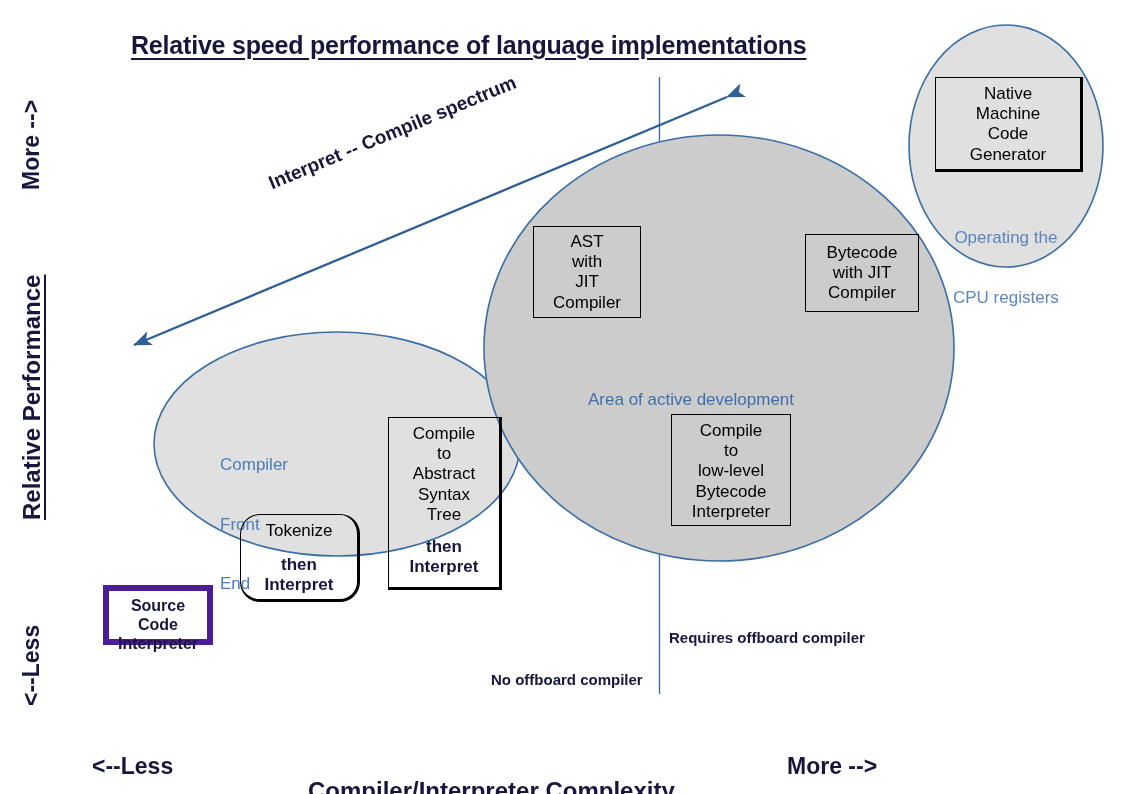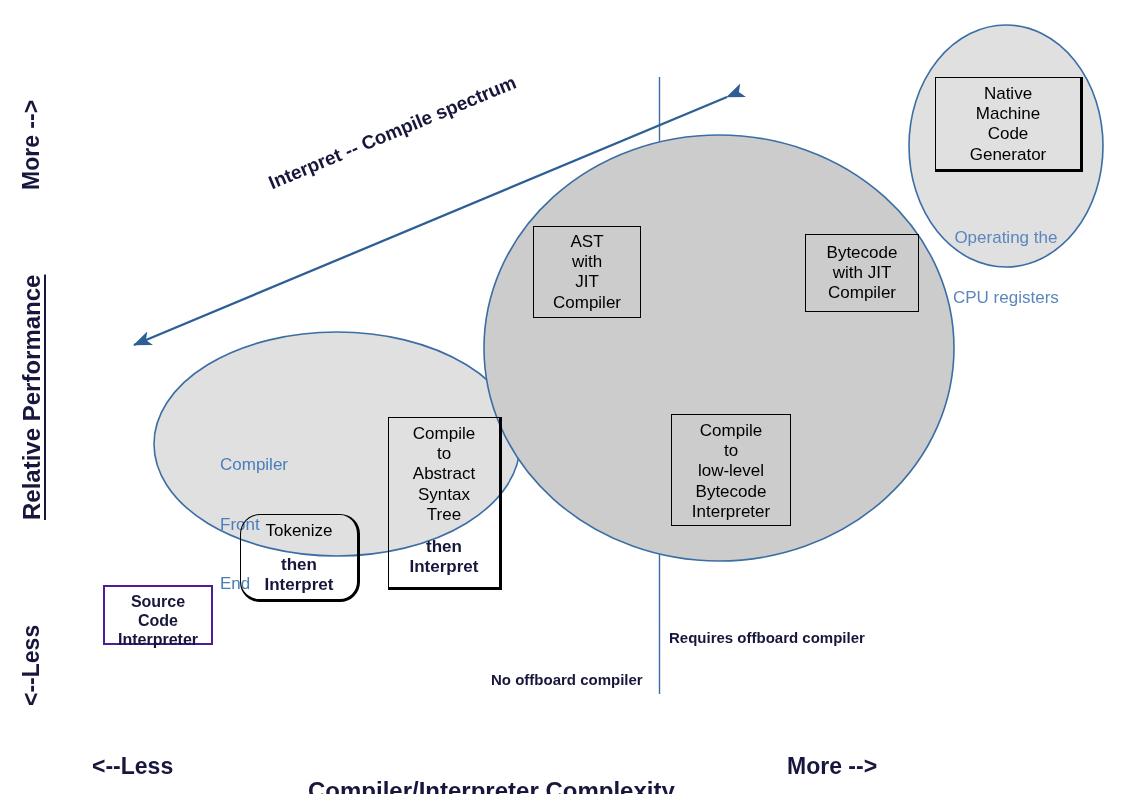--- a/index.html
+++ b/index.html
@@ -152,21 +152,21 @@
     border: 1px solid #000000;
     font-size: 17px;
   }
   .box-thick {
     border: 1px solid #000000;
     border-right-width: 3px;
     border-bottom-width: 3px;
     font-size: 17px;
   }
   .box-heavy {
-    border: 2px solid #4c1d95;
+    border: 6px solid #4c1d95;
     background: #ffffff;
     font-size: 16px;
     font-weight: bold;
     color: #17163c;
   }
   .bold-line {
     font-weight: bold;
     color: #17163c;
   }
 
@@ -222,40 +222,42 @@
       <marker id="arrowEnd" markerWidth="9" markerHeight="9" refX="7.6" refY="3.2" orient="auto" markerUnits="strokeWidth">
         <path d="M0,0 L8,3.2 L0,6.4 L2,3.2 z" fill="#2E5F94"></path>
       </marker>
       <marker id="arrowStart" markerWidth="9" markerHeight="9" refX="7.6" refY="3.2" orient="auto" markerUnits="strokeWidth">
         <path d="M0,0 L8,3.2 L0,6.4 L2,3.2 z" fill="#2E5F94"></path>
       </marker>
     </defs>
     <line x1="727" y1="97" x2="134" y2="345" stroke="#2E5F94" stroke-width="2.3" marker-start="url(#arrowEnd)" marker-end="url(#arrowStart)"></line>
   </svg>
 
+  <div class="abs" id="title">Relative speed performance of language implementations</div>
 
   <div class="abs vaxis" id="v-more">More --&gt;</div>
   <div class="abs vaxis" id="v-relperf">Relative Performance</div>
   <div class="abs vaxis" id="v-less">&lt;--Less</div>
 
   <div class="abs haxis" id="h-less">&lt;--Less</div>
   <div class="abs haxis" id="h-complex">Compiler/Interpreter Complexity</div>
   <div class="abs haxis" id="h-more">More --&gt;</div>
 
   <div class="abs divider-caption" id="cap-no-offboard">No offboard compiler</div>
   <div class="abs divider-caption" id="cap-req-offboard">Requires offboard compiler</div>
 
   <div class="abs" id="spectrum-label">Interpret -- Compile spectrum</div>
 
   <div class="abs blue-caption" id="cap-cpu-registers">
     <div>Operating the</div>
     <div>CPU registers</div>
   </div>
 
   <div class="abs blue-caption" id="cap-active-dev">
+    <div>Area of active development</div>
   </div>
 
   <div class="abs blue-caption" id="cap-compiler-front-end">
     <div>Compiler</div>
     <div>Front</div>
     <div>End</div>
   </div>
 
   <div class="box box-thick" id="box-native-machine">
     <div class="line">Native</div>

